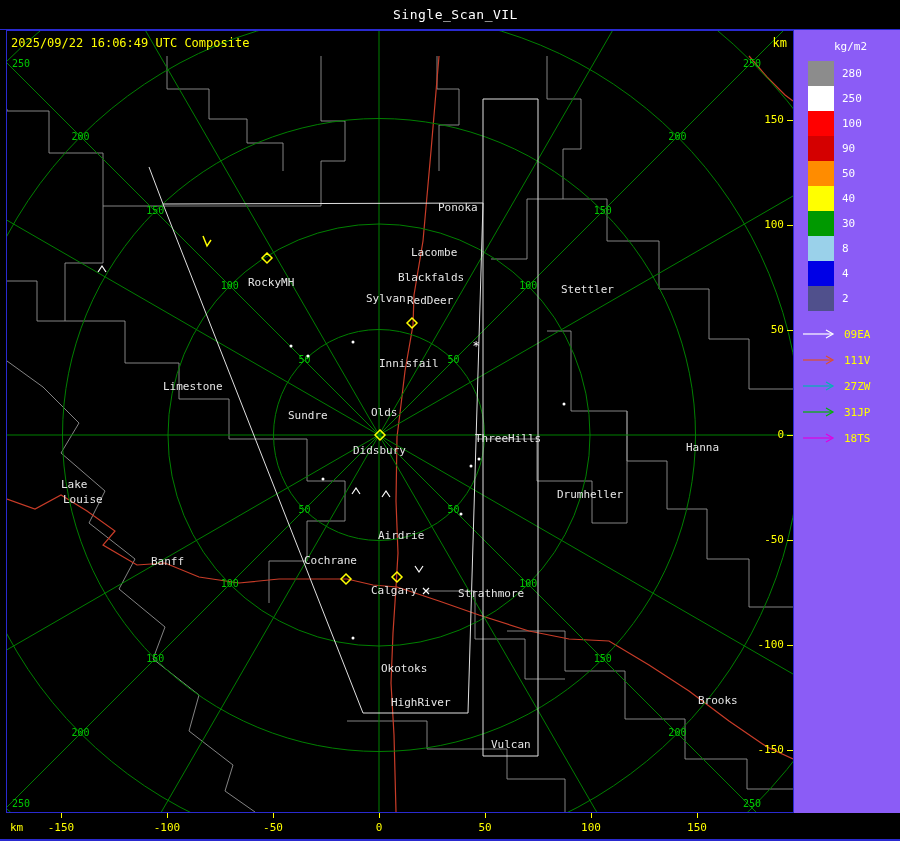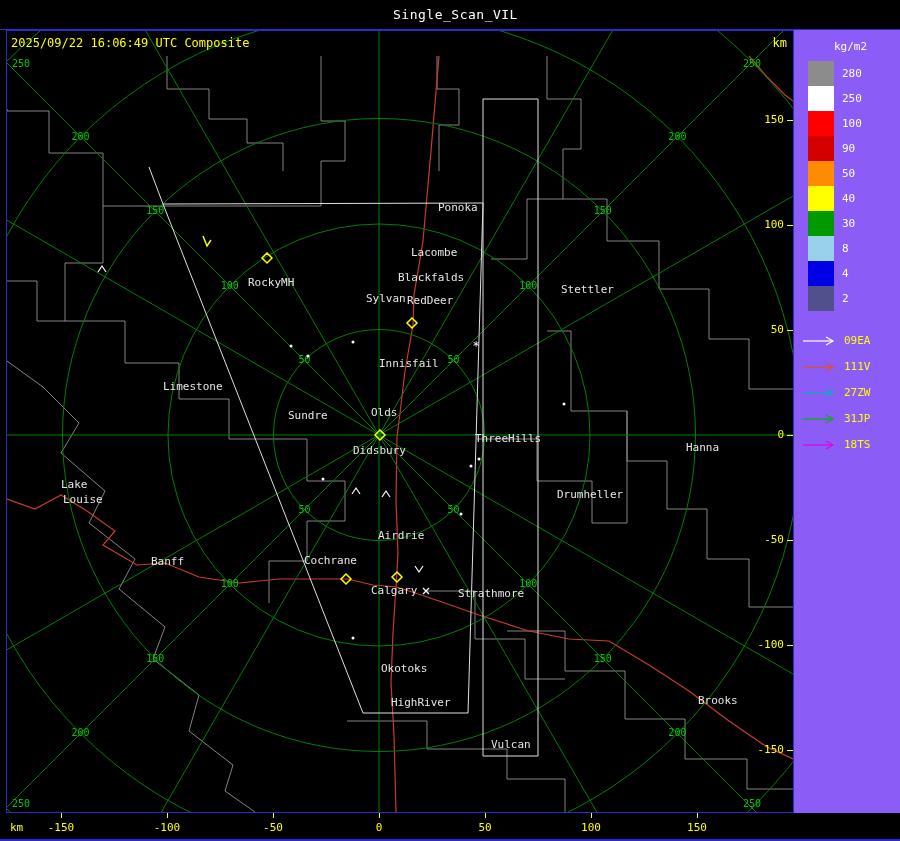--- a/index.html
+++ b/index.html
@@ -22,21 +22,21 @@
   .ytick-mark  { position:absolute; right:0; width:6px; height:1px; background:#ffff00; z-index:6; }
 
   .rightpanel { position:absolute; left:794px; top:30px; width:106px; height:811px; background:#8b5cf6; }
   .cb-unit { color:#ffffff; font-size:11px; margin:10px 0 8px 40px; }
   .cb-rows { margin-left:14px; }
   .cb-row { display:flex; align-items:center; height:25px; }
   .cb-swatch { width:26px; height:25px; }
   .cb-label { color:#ffffff; font-size:11px; margin-left:8px; }
 
   .legend { margin:10px 0 0 8px; }
-  .leg-row { display:flex; align-items:flex-end; height:26px; }
+  .leg-row { display:flex; align-items:center; height:26px; }
   .leg-label { color:#ffff00; font-size:11px; margin-left:6px; }
 
   .bottombar { position:absolute; left:0; top:813px; width:900px; height:28px;
                background:#000; border-bottom:2px solid #2a2ad0; }
   .xtick-mark { position:absolute; top:0; width:1px; height:5px; background:#ffff00; }
   .xtick-label { position:absolute; top:8px; color:#ffff00; font-size:11px; transform:translateX(-50%); white-space:nowrap; }
   .km-bottom { position:absolute; left:10px; top:8px; color:#ffff00; font-size:11px; }
 </style>
 </head>
 <body>

